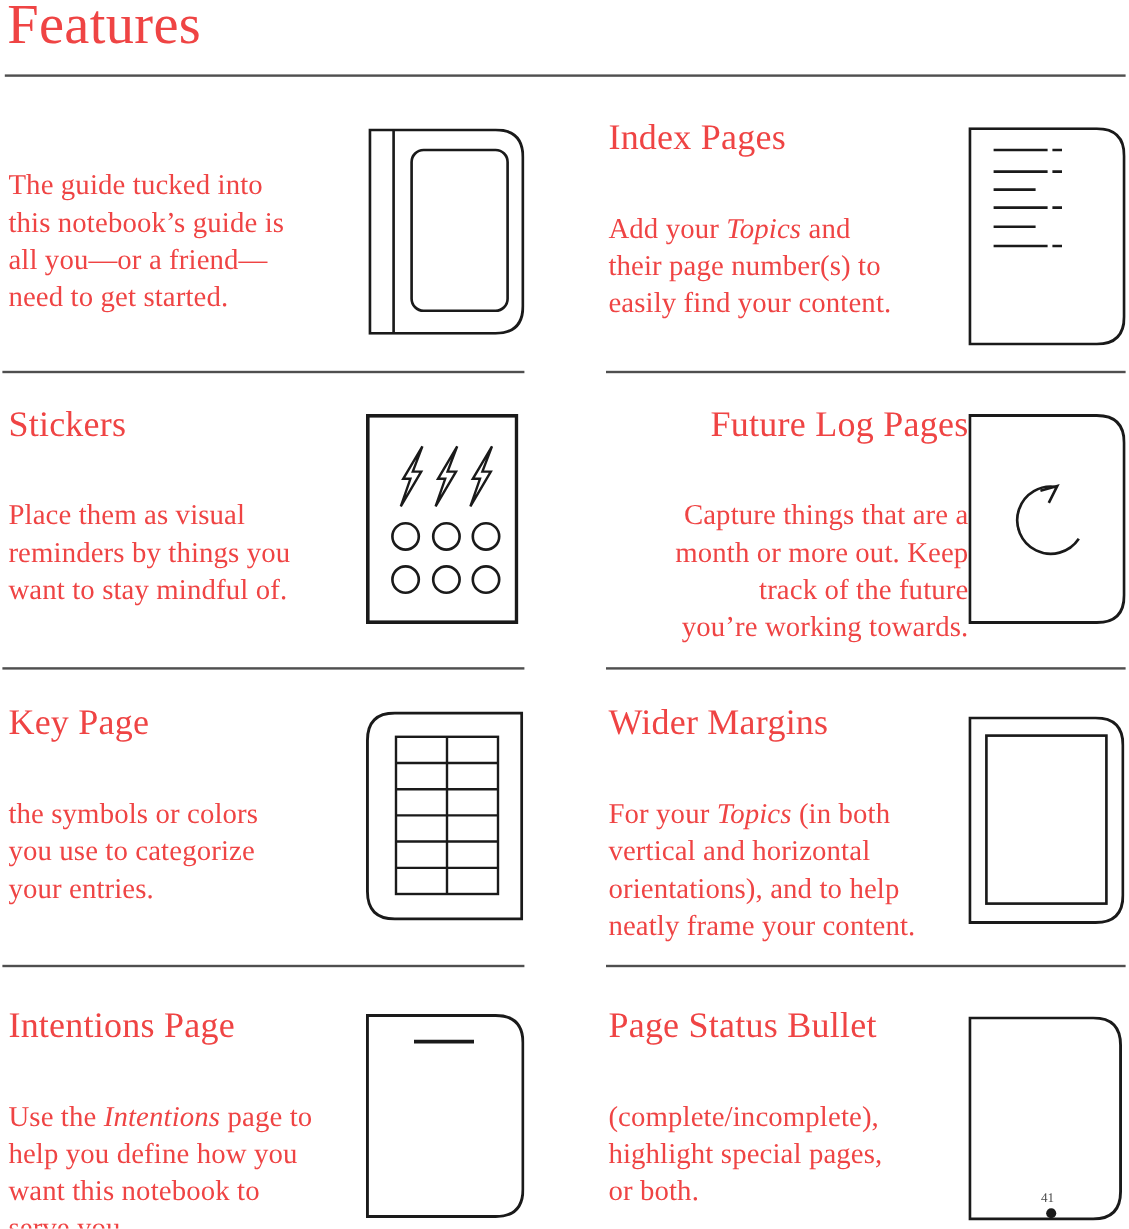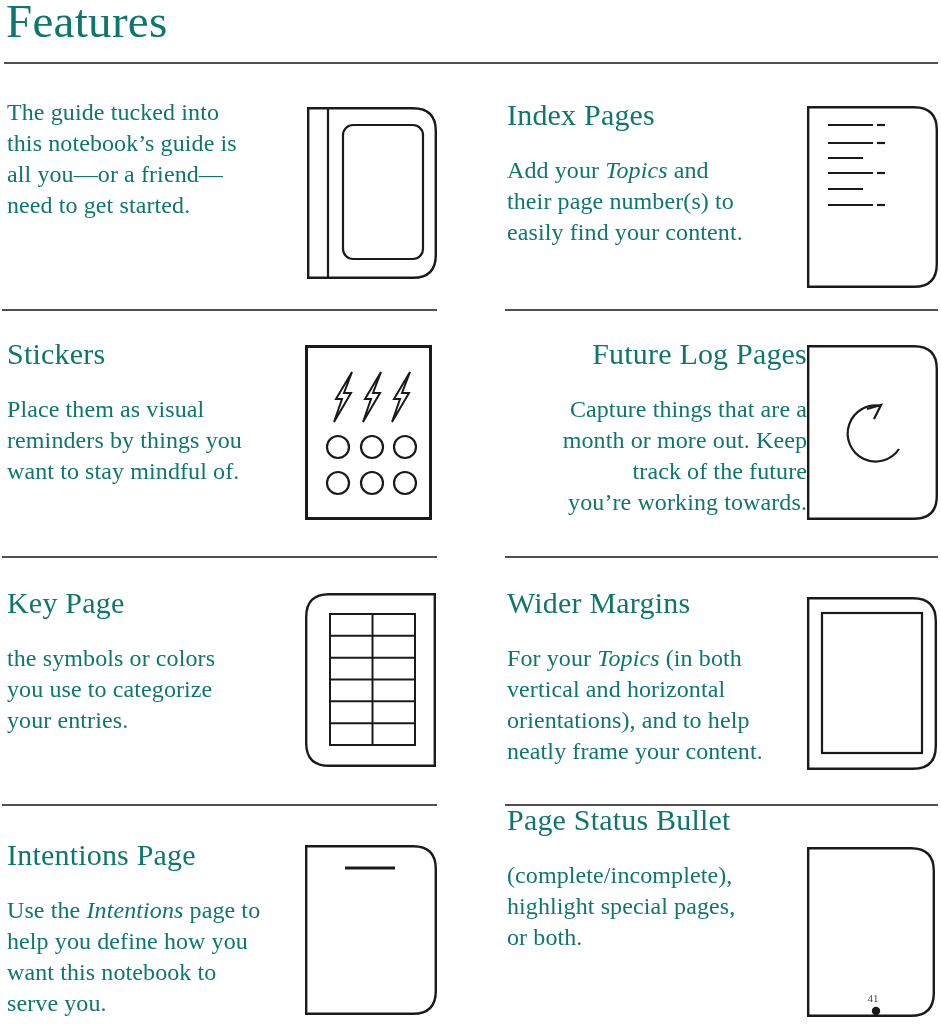--- a/index.html
+++ b/index.html
@@ -1,43 +1,43 @@
 <!DOCTYPE html>
 <html><head>
 <meta charset="utf-8">
 <style>
   html,body{margin:0;padding:0;background:#fff;}
   .page{
     position:relative;width:941px;height:1024px;background:#fff;
-    font-family:"Liberation Serif", serif;color:#0f766e;overflow:hidden;
+    font-family:"Liberation Serif", serif;color:#ef4444;overflow:hidden;
   }
   .title{
     position:absolute;left:6px;top:-2px;margin:0;font-weight:normal;
     font-size:47px;line-height:47px;letter-spacing:0.3px;
   }
   .rule{position:absolute;height:2px;background:#4f4f4f;}
   .title-rule{top:62px;left:4px;width:934px;}
   .div-l{left:2px;width:435px;}
   .div-r{left:505px;width:433px;}
   .div-row2{top:309px;}
   .div-row3{top:556px;}
   .div-row4{top:804px;}
   .feature{position:absolute;width:300px;}
   .feature h2{
     margin:0 0 22px 0;font-weight:normal;font-size:30px;line-height:36px;
     letter-spacing:0.2px;
   }
-  .body{font-size:24px;line-height:31px;letter-spacing:0.1px;}
+  .body{font-size:24px;line-height:31px;letter-spacing:0.1px;margin-top:43px;}
   .body .line{white-space:nowrap;}
   .body i{}
   
   .f0{left:7px;top:97px;}   .f1{left:507px;top:97px;}
   .f2{left:7px;top:336px;}  .f3{left:507px;top:336px;text-align:right;}
   .f4{left:7px;top:585px;}  .f5{left:507px;top:585px;}
-  .f6{left:7px;top:837px;}  .f7{left:507px;top:802px;}
+  .f6{left:7px;top:837px;}  .f7{left:507px;top:837px;}
   .icon{position:absolute;}
   .i0{left:307px;top:107px;} .i1{left:807px;top:106px;}
   .i2{left:305px;top:345px;} .i3{left:807px;top:345px;}
   .i4{left:305px;top:593px;} .i5{left:807px;top:597px;}
   .i6{left:305px;top:845px;} .i7{left:807px;top:847px;}
   .icon path,.icon rect,.icon line,.icon circle,.icon polyline{
     fill:none;stroke:#1a1a1a;
   }
   .icon .filled{fill:#1a1a1a;stroke:none;}
   .icon text{

